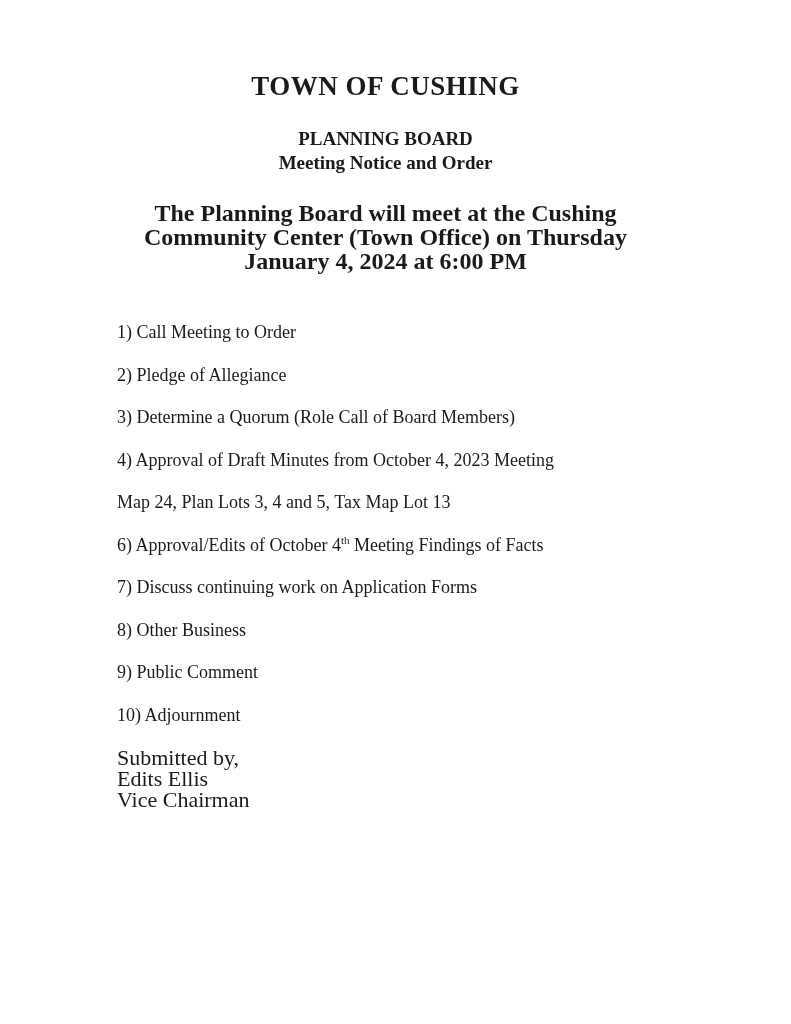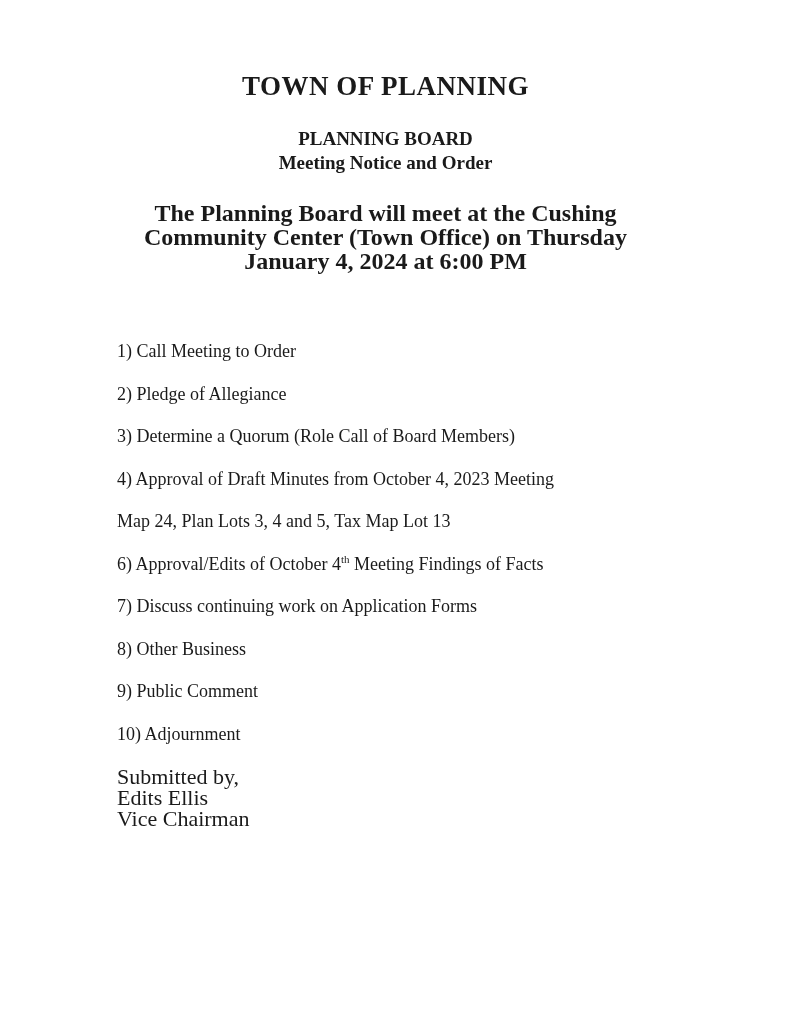--- a/index.html
+++ b/index.html
@@ -35,21 +35,21 @@
     font-weight: bold;
     line-height: 24px;
   }
   .intro {
     margin-top: 26px;
     font-size: 24px;
     font-weight: bold;
     line-height: 24px;
   }
   .agenda {
-    margin-top: 68px;
+    margin-top: 49px;
     margin-left: 117px;
     margin-right: 90px;
     font-size: 18px;
     line-height: 21px;
   }
   .agenda .item {
     margin: 0 0 21.5px 0;
   }
   .agenda .item sup {
     font-size: 11px;
@@ -60,21 +60,21 @@
     font-size: 22px;
     line-height: 21px;
   }
 </style>
 </head>
 <body>
 
 <div class="page">
 
   <div class="header">
-    <h1 class="doc-title">TOWN OF PLANNING</h1>
+    <h1 class="doc-title">TOWN OF CUSHING</h1>
 
     <div class="subtitle">
       <div>PLANNING BOARD</div>
       <div>Meeting Notice and Order</div>
     </div>
 
     <div class="intro">
       <div>The Planning Board will meet at the Cushing</div>
       <div>Community Center (Town Office) on Thursday</div>
       <div>January 4, 2024 at 6:00 PM</div>

